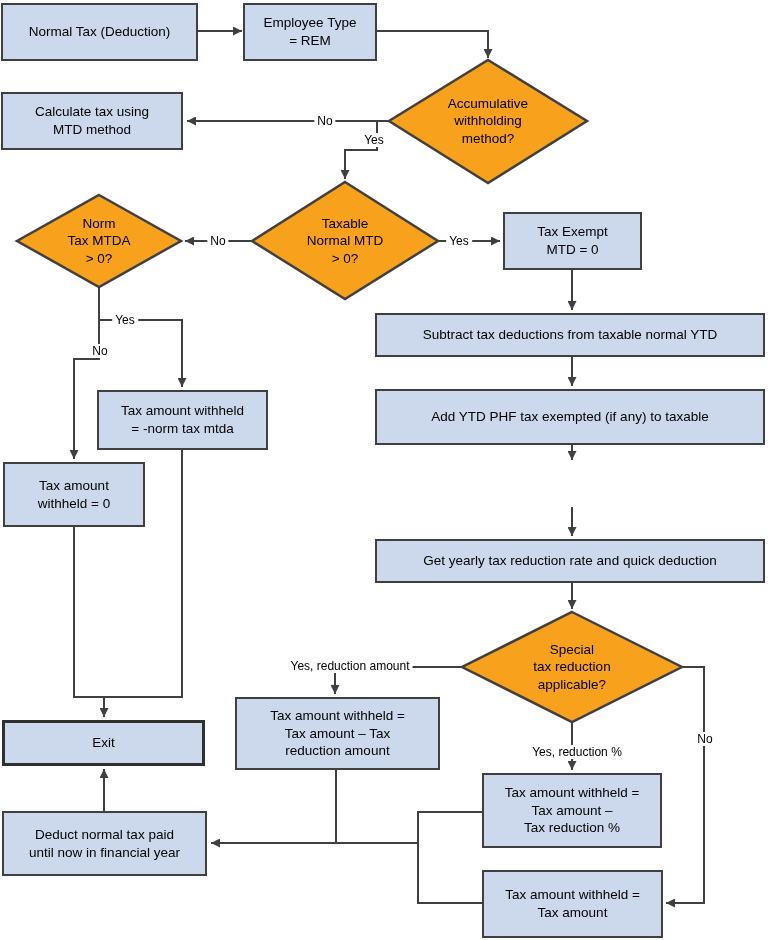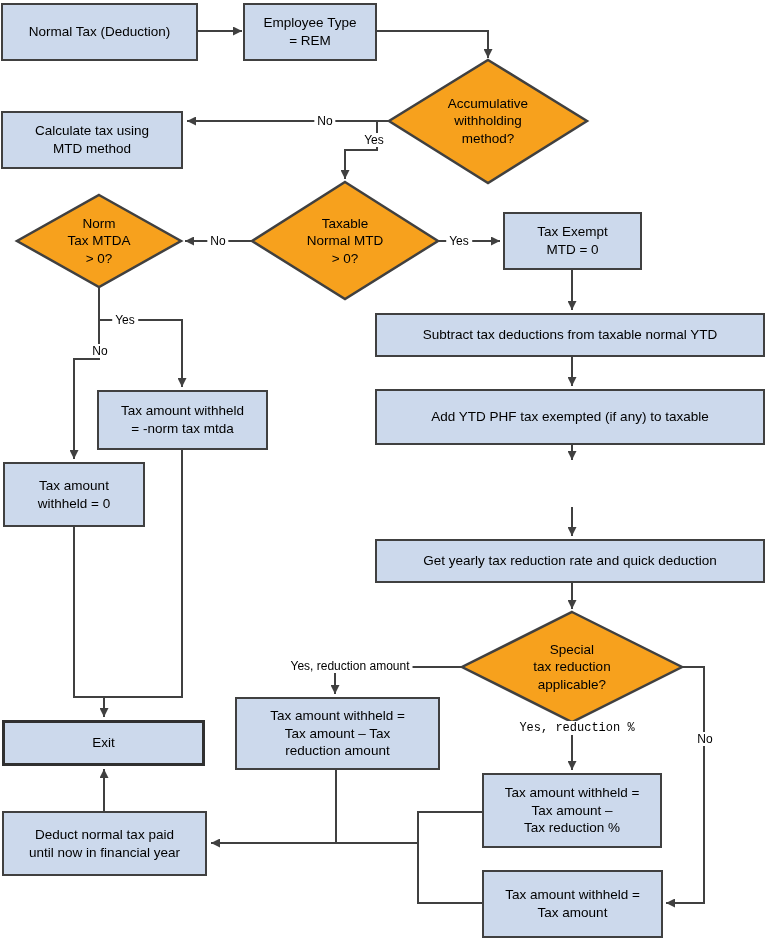--- a/index.html
+++ b/index.html
@@ -65,21 +65,21 @@
 
     <polygon class="diamond" points="488,60 587,121 488,183 389,121"></polygon>
     <polygon class="diamond" points="345,182 438,241 345,299 252,241"></polygon>
     <polygon class="diamond" points="99,195 181,241 99,287 17,241"></polygon>
     <polygon class="diamond" points="572,612 682,667 572,722 462,667"></polygon>
   </svg>
 
   <div class="node" style="left:243px;top:3px;width:134px;height:58px;">Employee Type
 = REM</div>
   <div class="node" style="left:1px;top:3px;width:197px;height:58px;">Normal Tax (Deduction)</div>
-  <div class="node" style="left:1px;top:92px;width:182px;height:58px;margin-top:19px;">Calculate tax using
+  <div class="node" style="left:1px;top:92px;width:182px;height:58px;">Calculate tax using
 MTD method</div>
   <div class="node" style="left:503px;top:212px;width:139px;height:58px;">Tax Exempt
 MTD = 0</div>
   <div class="node" style="left:375px;top:313px;width:390px;height:44px;">Subtract tax deductions from taxable normal YTD</div>
   <div class="node" style="left:375px;top:389px;width:390px;height:56px;">Add YTD PHF tax exempted (if any) to taxable</div>
   <div class="node" style="left:375px;top:539px;width:390px;height:44px;">Get yearly tax reduction rate and quick deduction</div>
   <div class="node" style="left:97px;top:390px;width:171px;height:60px;">Tax amount withheld
 = -norm tax mtda</div>
   <div class="node" style="left:3px;top:462px;width:142px;height:65px;">Tax amount
 withheld = 0</div>
@@ -108,16 +108,16 @@
 tax reduction
 applicable?</div>
 
   <div class="elabel" style="left:325px;top:121px;">No</div>
   <div class="elabel" style="left:374px;top:140px;">Yes</div>
   <div class="elabel" style="left:218px;top:241px;">No</div>
   <div class="elabel" style="left:459px;top:241px;">Yes</div>
   <div class="elabel" style="left:125px;top:320px;">Yes</div>
   <div class="elabel" style="left:100px;top:351px;">No</div>
   <div class="elabel" style="left:350px;top:666px;">Yes, reduction amount</div>
-  <div class="elabel" style="left:577px;top:728px;font-family:Liberation Mono, monospace;">Yes, reduction %</div>
+  <div class="elabel" style="left:577px;top:752px;">Yes, reduction %</div>
   <div class="elabel" style="left:705px;top:739px;">No</div>
 
 </div>
 
 </body></html>

